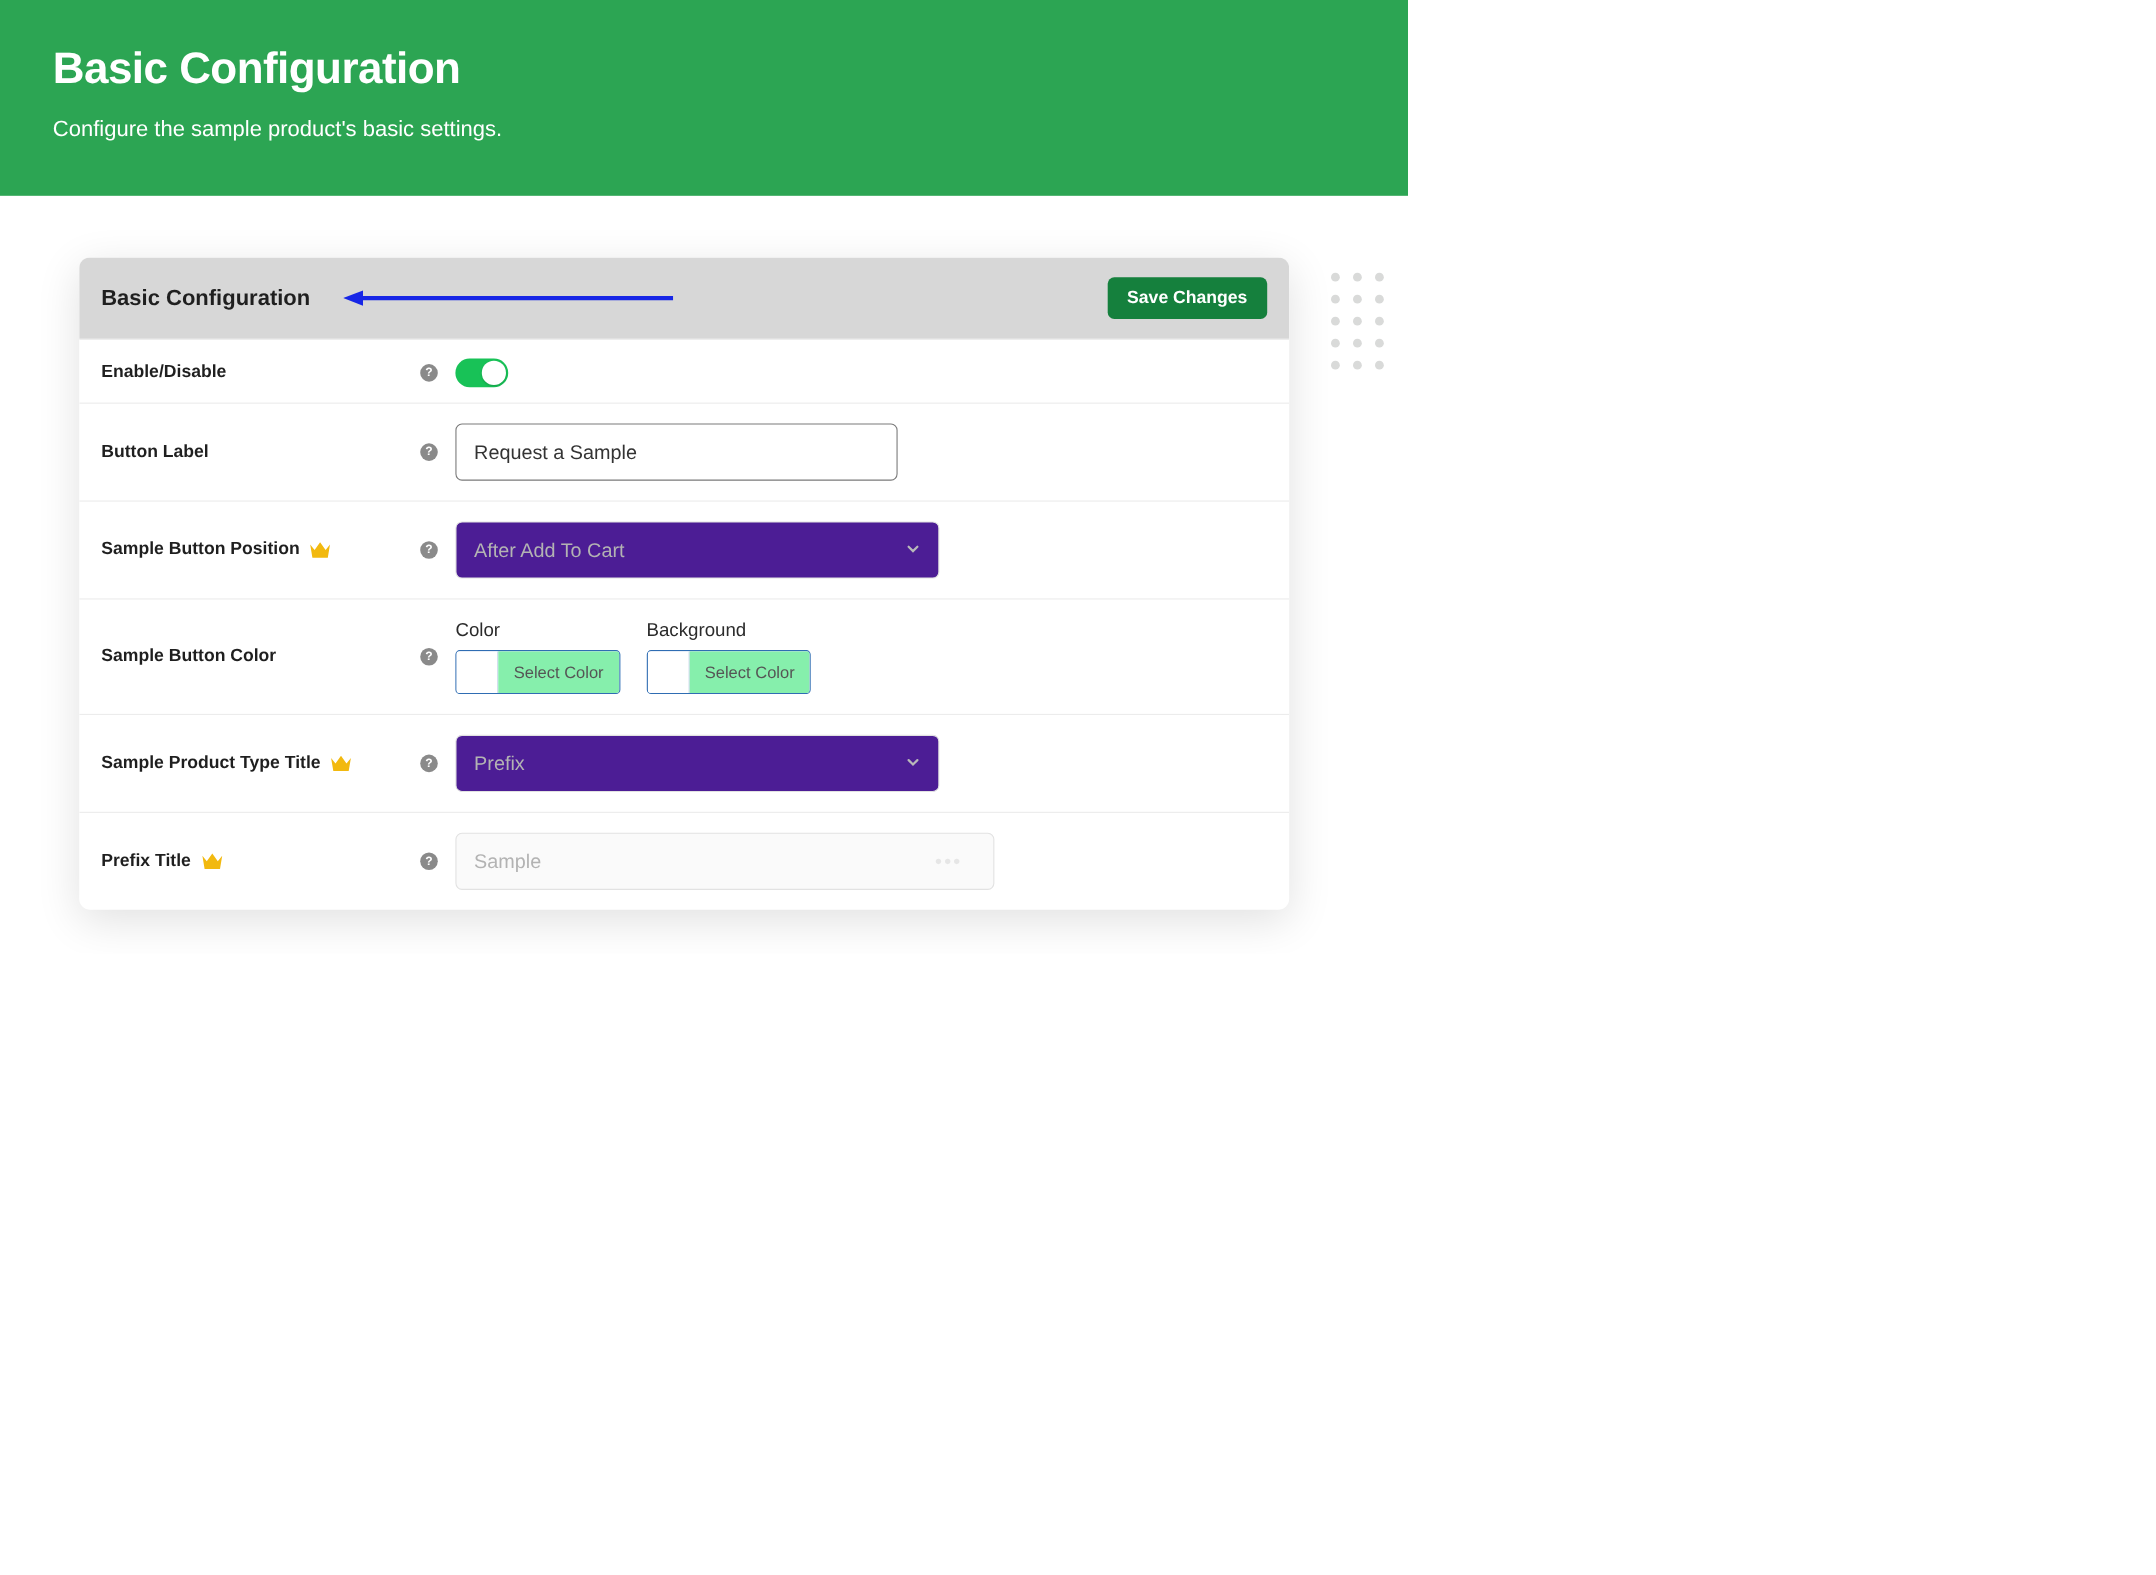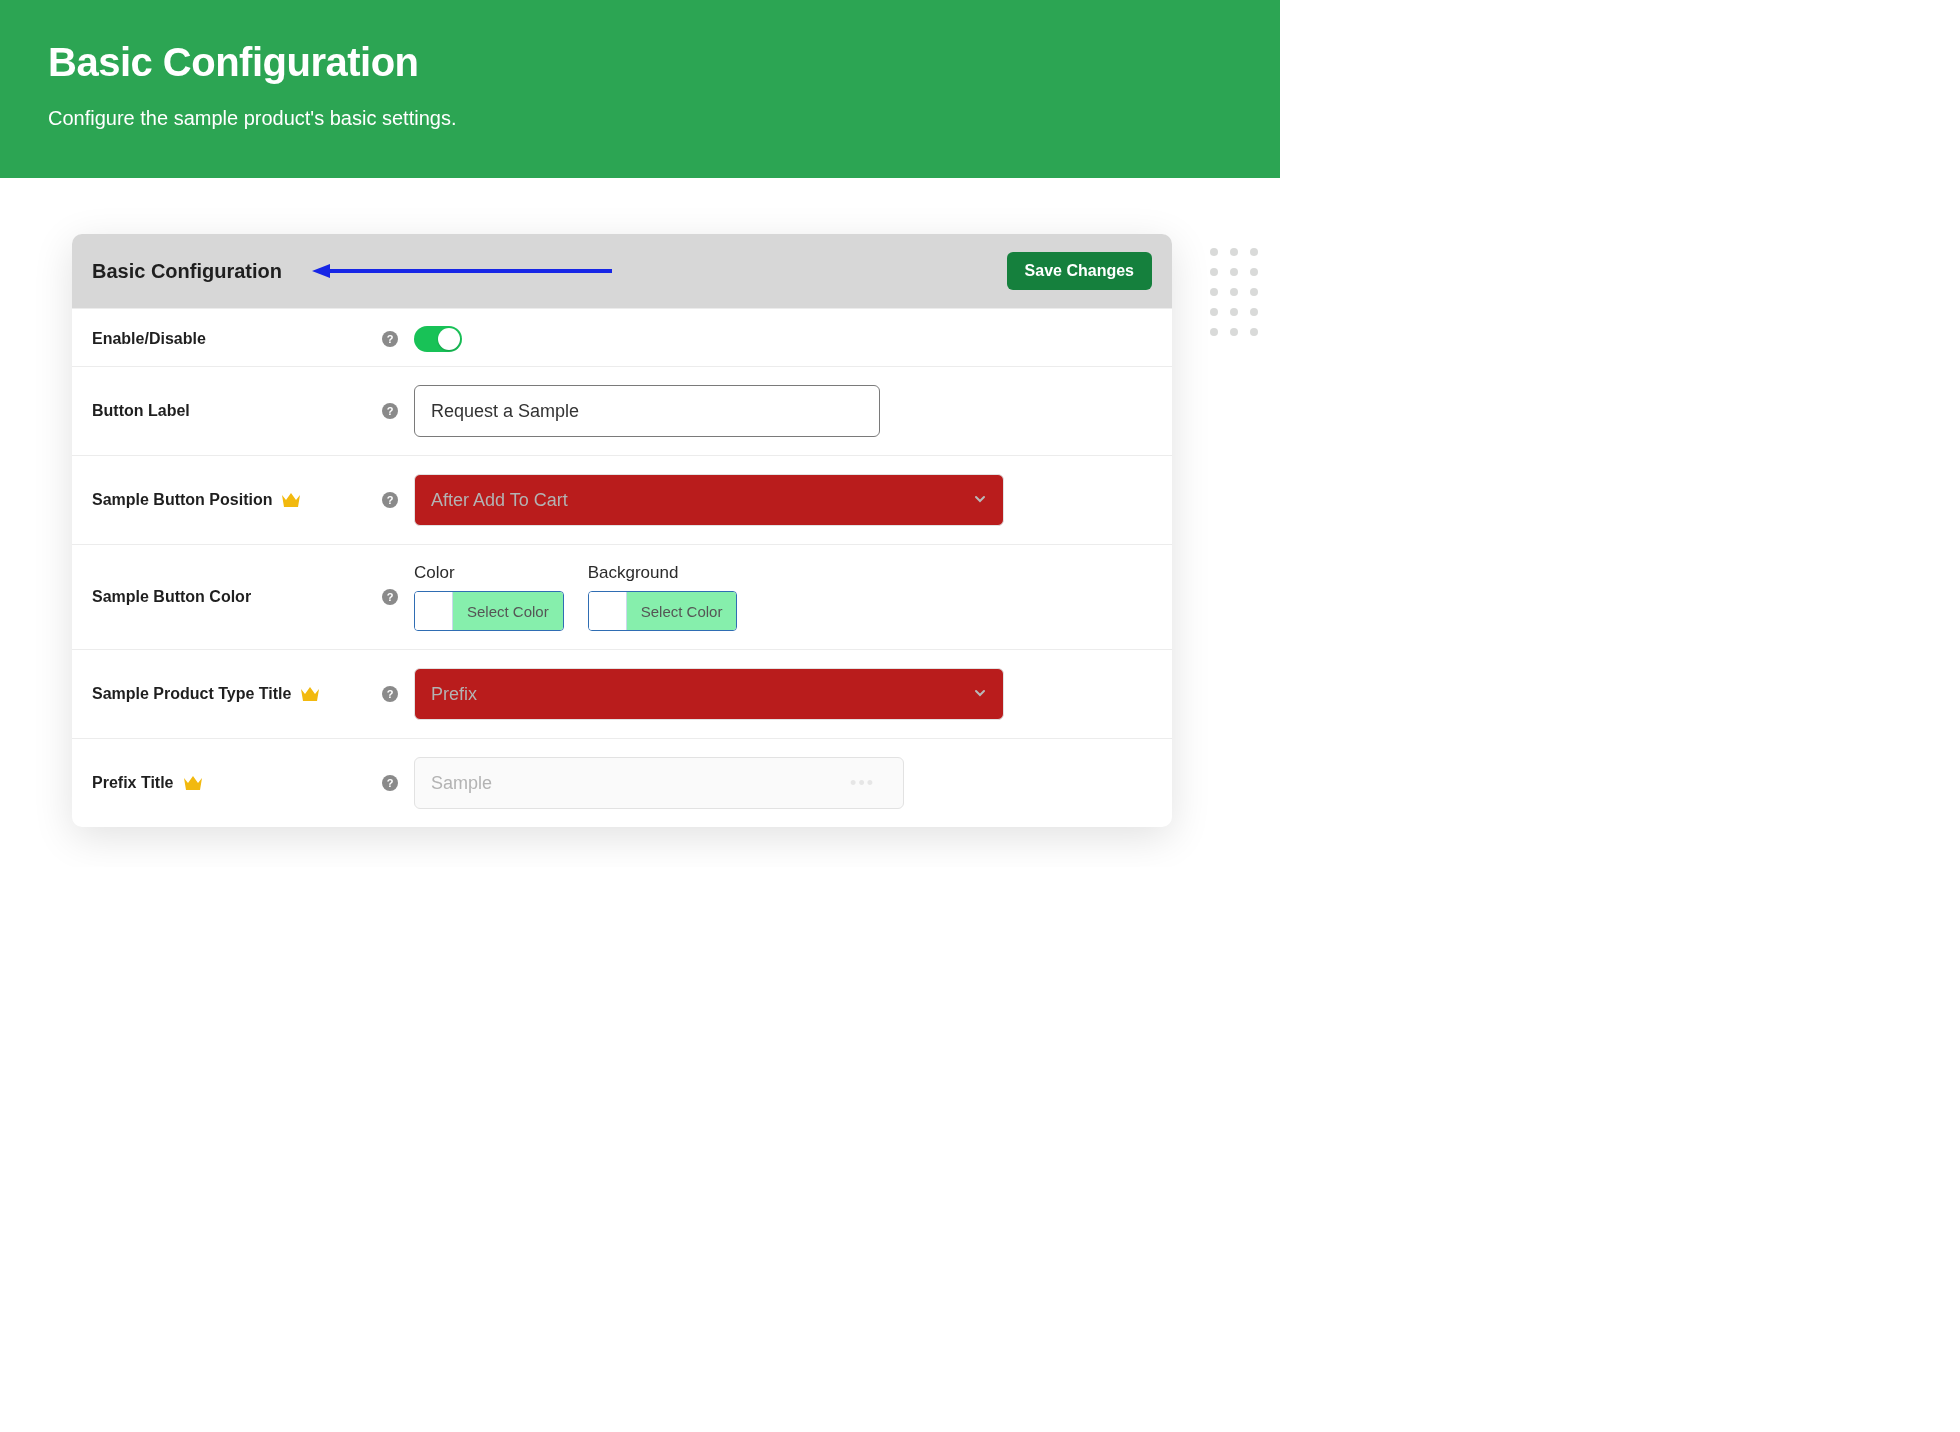--- a/index.html
+++ b/index.html
@@ -98,34 +98,34 @@
     width: 48px; height: 26px; border-radius: 13px;
     background: #18c257; position: relative; cursor: pointer;
   }
   .toggle .knob {
     position: absolute; right: 2px; top: 2px;
     width: 22px; height: 22px; border-radius: 50%; background: #fff;
     box-shadow: 0 1px 2px rgba(0,0,0,0.2);
   }
 
   .text-input {
-    width: 466px; height: 52px;
+    width: 402px; height: 52px;
     border: 1px solid #7a7a7a;
     border-radius: 6px;
     padding: 0 16px;
     font-size: 18px;
     color: #333;
     outline: none;
   }
 
   .select-box {
-    width: 590px; height: 52px;
+    width: 440px; height: 52px;
     border: 1px solid #e2e2e2;
     border-radius: 6px;
-    background: #b91c1c;
+    background: #4c1d95;
     display: flex; align-items: center; justify-content: space-between;
     padding: 0 16px;
     color: #b3b3b3;
     font-size: 18px;
     cursor: default;
   }
   .select-box .chev { color: #b9b9b9; }
 
   .text-ghost {
     width: 490px; height: 52px;

